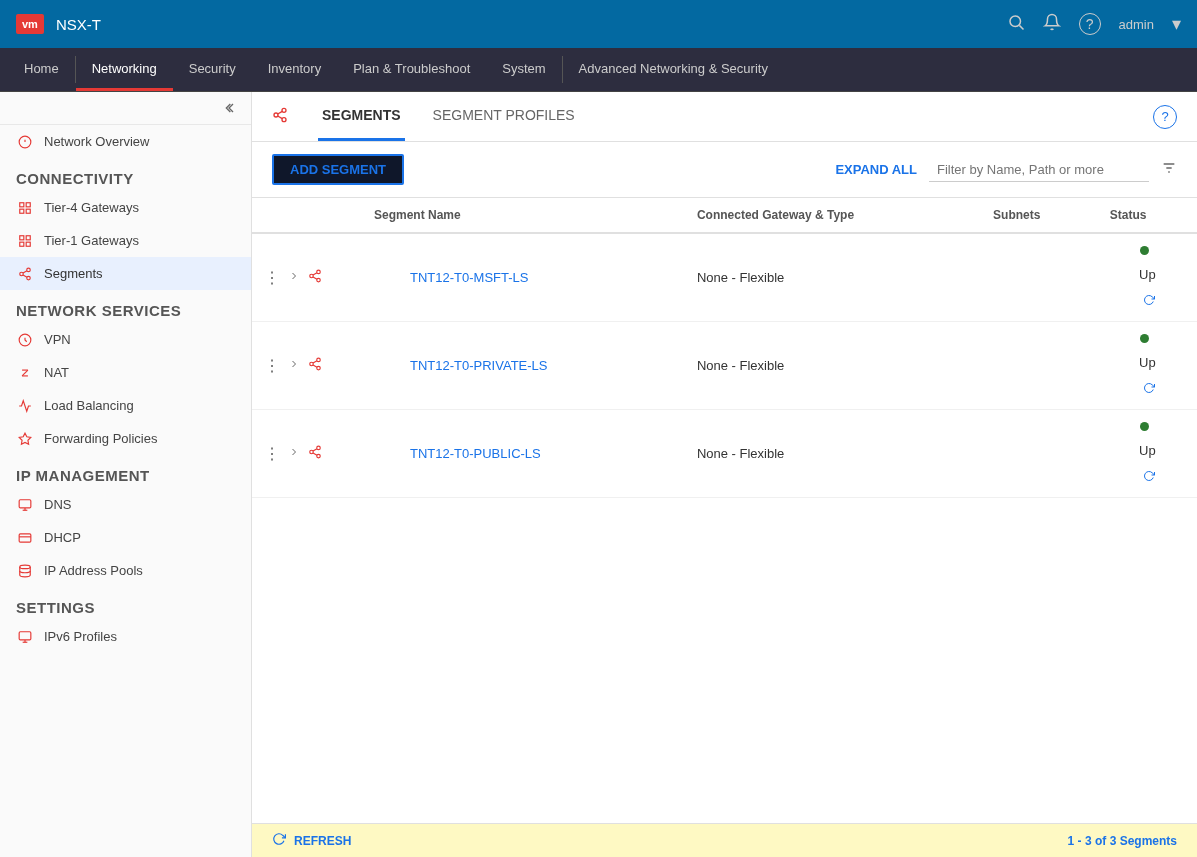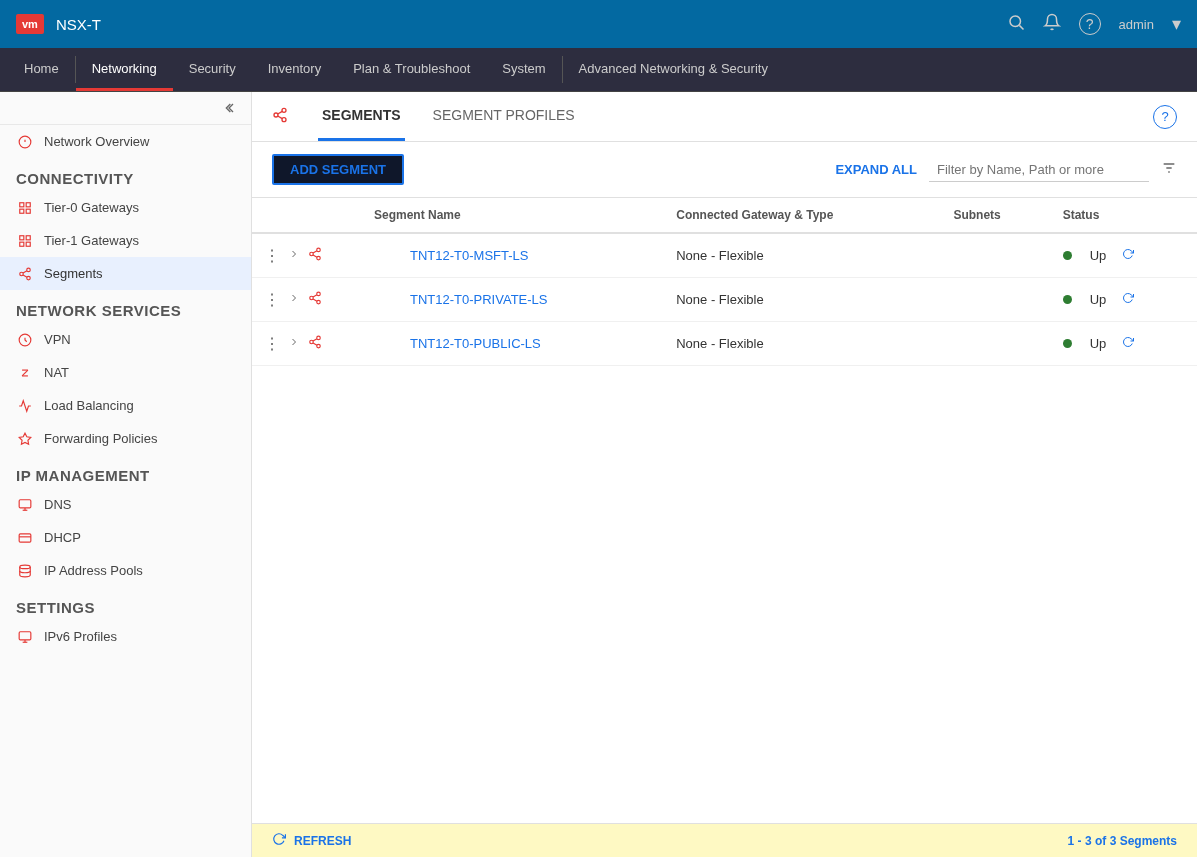--- a/index.html
+++ b/index.html
@@ -54,21 +54,21 @@
     thead th { padding: 10px 12px; font-size: 12px; font-weight: 600; color: #555; text-align: left; background: white; }
     thead th:first-child { width: 100px; }
     tbody tr { border-bottom: 1px solid #f0f0f0; }
     tbody td { padding: 12px 12px; font-size: 13px; color: #333; vertical-align: middle; }
     .row-actions { display: flex; align-items: center; gap: 8px; }
     .dots-icon { color: #666; cursor: pointer; font-size: 16px; }
     .chevron-icon { color: #666; cursor: pointer; font-size: 13px; }
     .segment-icon { color: #e53935; font-size: 14px; cursor: pointer; }
     .segment-link { color: #1a73e8; text-decoration: none; cursor: pointer; font-size: 13px; margin-left: 36px; }
     .status-dot { display: inline-block; width: 9px; height: 9px; border-radius: 50%; background: #2e7d32; margin-right: 6px; }
-    .status-cell { display: flex; align-items: center; gap: 12px; }
+    .status-cell { display: flex; align-items: center; gap: 12px; flex-direction: column; }
 
     
     .table-footer { display: flex; align-items: center; padding: 8px 20px; border-top: 1px solid #e0e0e0; background: #fef9c3; font-size: 12px; color: #555; gap: 8px; }
     .footer-spacer { flex: 1; }
     .pagination-info { color: #333; font-size: 12px; }
     .pagination-info span { color: #1a73e8; font-weight: 600; }
   </style>
 </head>
 <body>
 
@@ -131,21 +131,21 @@
 
     <div class="sidebar-item">
       <span class="sidebar-icon">
         <svg width="14" height="14" viewBox="0 0 24 24" fill="none" stroke="#e53935" stroke-width="2">
             <rect x="3" y="3" width="7" height="7"></rect>
             <rect x="14" y="3" width="7" height="7"></rect>
             <rect x="14" y="14" width="7" height="7"></rect>
             <rect x="3" y="14" width="7" height="7"></rect>
           </svg>
       </span>
-      <span>Tier-0 Gateways</span>
+      <span>Tier-4 Gateways</span>
     </div>
 
     <div class="sidebar-item">
       <span class="sidebar-icon">
         <svg width="14" height="14" viewBox="0 0 24 24" fill="none" stroke="#e53935" stroke-width="2">
             <rect x="3" y="3" width="7" height="7"></rect>
             <rect x="14" y="3" width="7" height="7"></rect>
             <rect x="14" y="14" width="7" height="7"></rect>
             <rect x="3" y="14" width="7" height="7"></rect>
           </svg>

